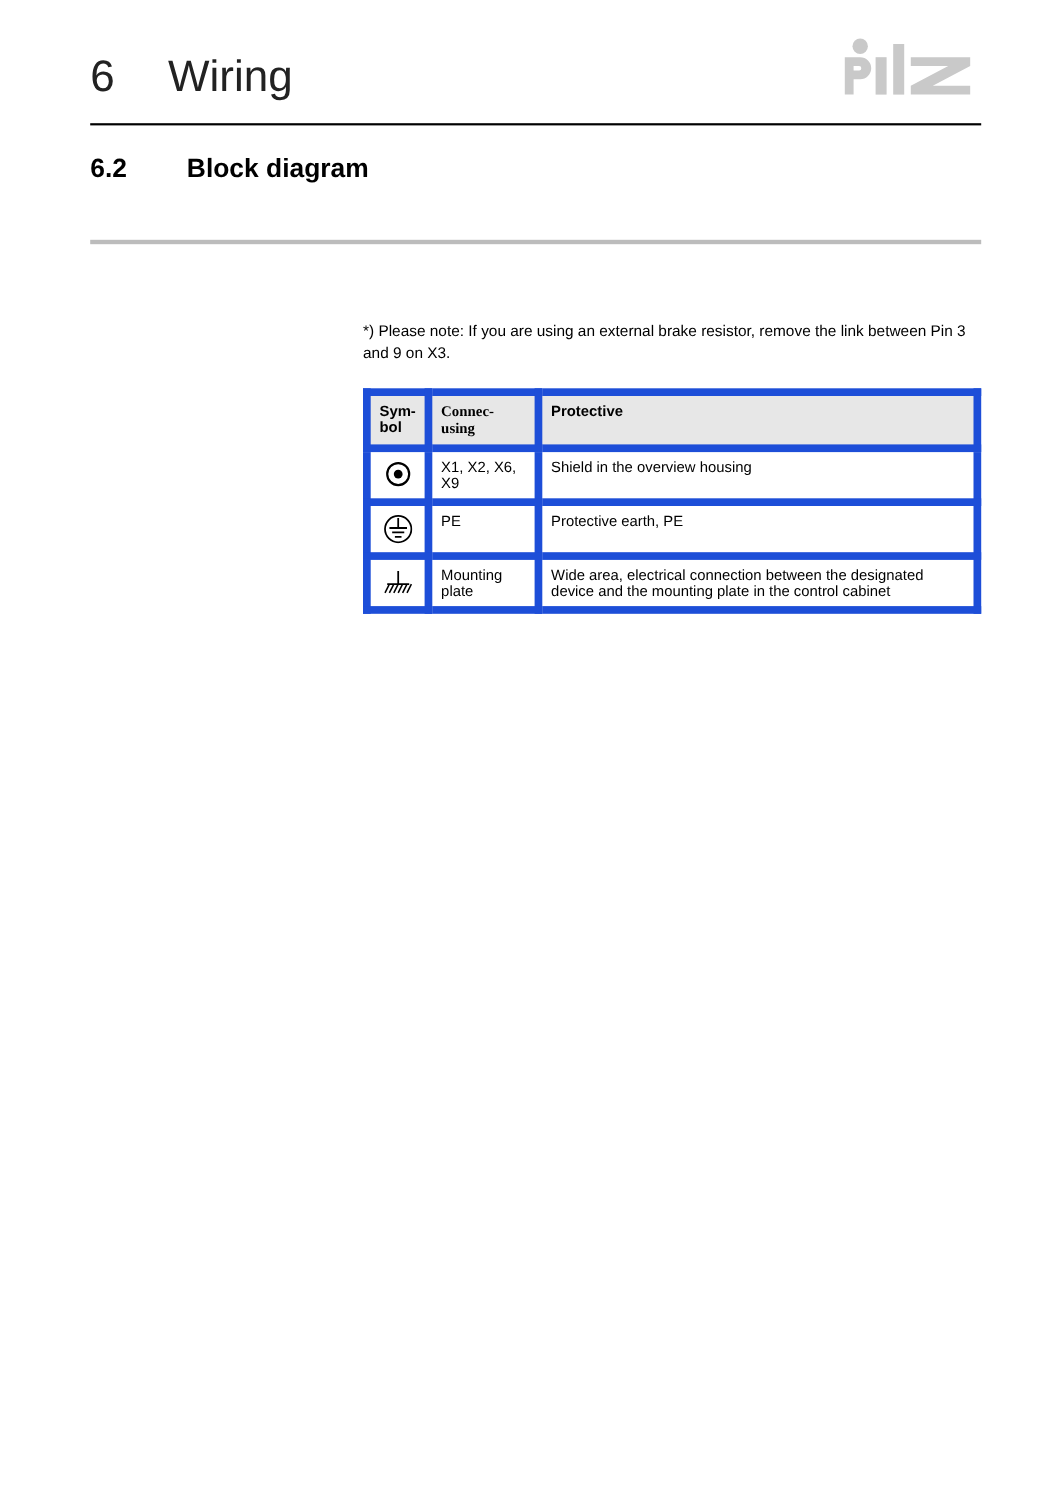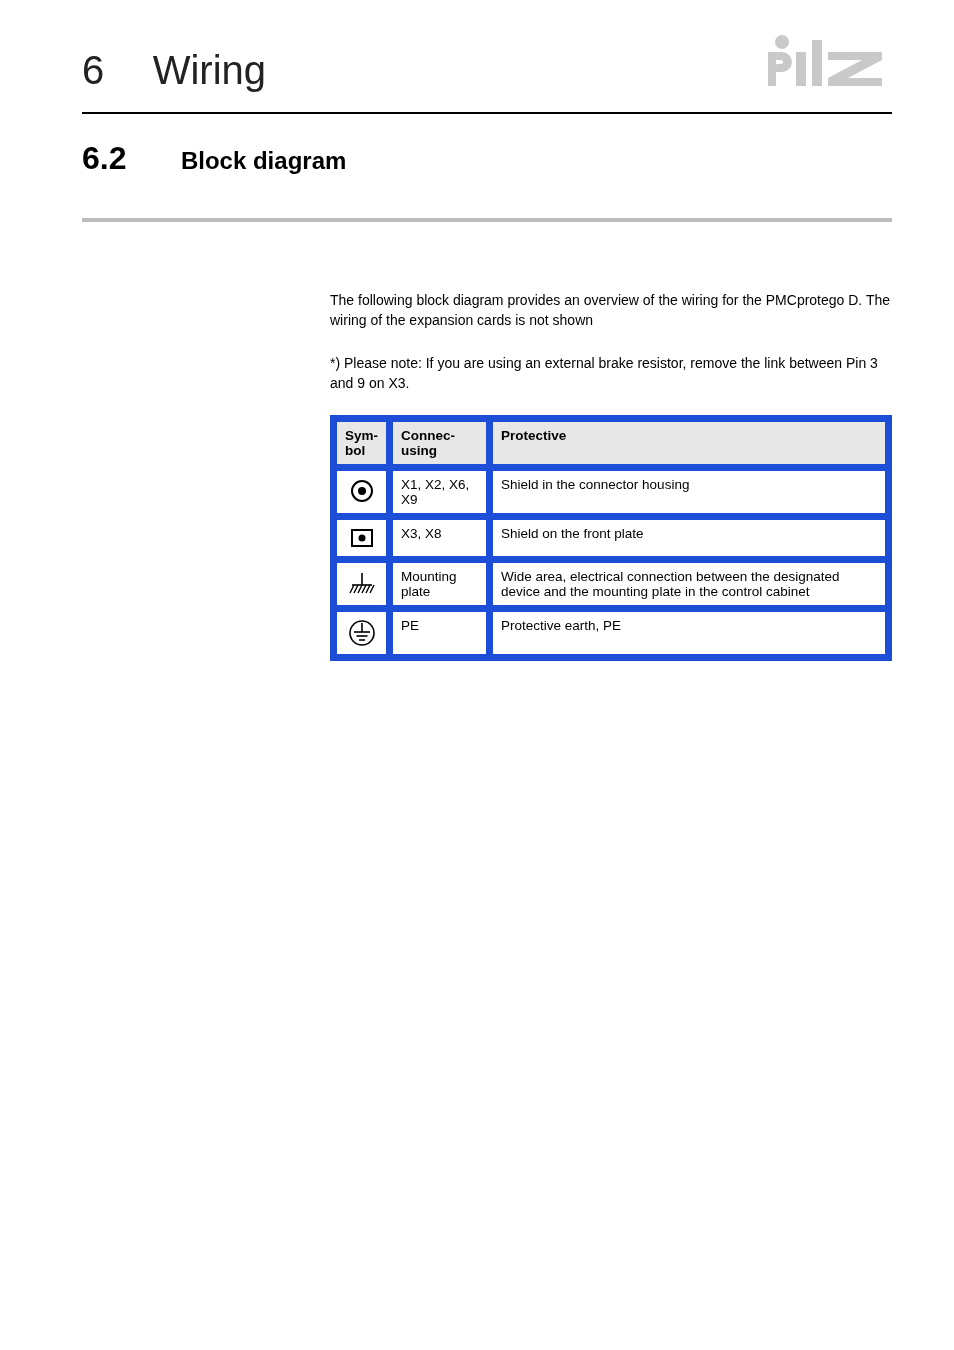--- a/index.html
+++ b/index.html
@@ -8,34 +8,34 @@
 
   
   .header-row { position: absolute; top: 48px; left: 82px; right: 62px; height: 72px; }
   .chapter-num { font-size: 40px; font-weight: 300; color: #222; display: inline-block; vertical-align: baseline; }
   .chapter-title { font-size: 40px; font-weight: 300; color: #222; display: inline-block; margin-left: 44px; vertical-align: baseline; }
   .logo { position: absolute; right: 0; top: -18px; }
   .header-rule { position: absolute; left: 82px; right: 62px; top: 112px; border-top: 2px solid #000; }
 
   
   .section-row { position: absolute; top: 140px; left: 82px; right: 62px; }
-  .section-num { font-size: 32px; font-weight: 700; display: inline-block; }
+  .section-num { font-size: 24px; font-weight: 700; display: inline-block; }
   .section-title { font-size: 24px; font-weight: 700; display: inline-block; margin-left: 50px; }
   .section-rule { position: absolute; left: 82px; right: 62px; top: 218px; border-top: 4px solid #bcbcbc; }
 
   
   .body-col { position: absolute; left: 330px; right: 62px; top: 290px; }
   .para { font-size: 14px; line-height: 1.45; margin-bottom: 22px; color: #000; }
 
   
   table.sym { border-collapse: collapse; width: 100%; margin-top: 6px; }
   table.sym th, table.sym td { border: 7px solid #1d4ed8; padding: 6px 8px; font-size: 13.5px; text-align: left; vertical-align: top; }
   table.sym th { background: #e7e7e7; font-weight: 700; }
   .sym-col { width: 56px; text-align: center; vertical-align: middle; }
-  .conn-col { width: 100px; }
+  .conn-col { width: 100px; font-family: Liberation Serif, serif; }
   .sym-cell { text-align: center; vertical-align: middle; }
   .sym-cell svg { display: block; margin: 2px auto; }
 
   
   .footer { position: absolute; left: 82px; right: 62px; bottom: 34px; height: 40px; }
   .page-badge { position: absolute; left: -22px; bottom: 4px; background: #c62630; color: #fff; font-size: 12px; padding: 6px 12px 6px 16px; }
   .footer-text { position: absolute; left: 52px; bottom: 2px; font-size: 10.5px; color: #333; line-height: 1.35; }
 </style>
 </head>
 <body>
@@ -61,21 +61,20 @@
   </div>
   <div class="header-rule"></div>
 
   <div class="section-row">
     <span class="section-num">6.2</span>
     <span class="section-title">Block diagram</span>
   </div>
   <div class="section-rule"></div>
 
   <div class="body-col">
-    <p class="para">The following block diagram provides an overview of the wiring for the PMCprotego D. The wiring of the expansion cards is not shown</p>
     <p class="para">*) Please note: If you are using an external brake resistor, remove the link between Pin 3 and 9 on X3.</p>
 
     <table class="sym">
       <thead>
         <tr>
           <th class="sym-col">
             <span>Sym-</span><br>
             <span>bol</span>
           </th>
           <th class="conn-col">
@@ -87,59 +86,49 @@
       </thead>
       <tbody>
         <tr>
           <td class="sym-cell">
             <svg width="24" height="24" viewBox="0 0 24 24">
               <circle cx="12" cy="12" r="10" fill="none" stroke="#000" stroke-width="2"></circle>
               <circle cx="12" cy="12" r="4" fill="#000"></circle>
             </svg>
           </td>
           <td>X1, X2, X6, X9</td>
-          <td>Shield in the connector housing</td>
+          <td>Shield in the overview housing</td>
         </tr>
         <tr>
           <td class="sym-cell">
-            <svg width="24" height="20" viewBox="0 0 24 20">
-              <rect x="2" y="2" width="20" height="16" fill="none" stroke="#000" stroke-width="2"></rect>
-              <circle cx="12" cy="10" r="3.5" fill="#000"></circle>
+            <svg width="26" height="26" viewBox="0 0 26 26">
+              <circle cx="13" cy="13" r="12" fill="none" stroke="#000" stroke-width="1.6"></circle>
+              <line x1="13" y1="3" x2="13" y2="12" stroke="#000" stroke-width="1.6"></line>
+              <line x1="5" y1="12" x2="21" y2="12" stroke="#000" stroke-width="1.6"></line>
+              <line x1="7.5" y1="16" x2="18.5" y2="16" stroke="#000" stroke-width="1.6"></line>
+              <line x1="10" y1="20" x2="16" y2="20" stroke="#000" stroke-width="1.6"></line>
             </svg>
           </td>
-          <td>X3, X8</td>
-          <td>Shield on the front plate</td>
+          <td>PE</td>
+          <td>Protective earth, PE</td>
         </tr>
         <tr>
           <td class="sym-cell">
             <svg width="28" height="26" viewBox="0 0 28 26">
               <line x1="14" y1="2" x2="14" y2="14" stroke="#000" stroke-width="1.6"></line>
               <line x1="4" y1="14" x2="24" y2="14" stroke="#000" stroke-width="1.6"></line>
               <line x1="6" y1="14" x2="2" y2="22" stroke="#000" stroke-width="1.4"></line>
               <line x1="10" y1="14" x2="6" y2="22" stroke="#000" stroke-width="1.4"></line>
               <line x1="14" y1="14" x2="10" y2="22" stroke="#000" stroke-width="1.4"></line>
               <line x1="18" y1="14" x2="14" y2="22" stroke="#000" stroke-width="1.4"></line>
               <line x1="22" y1="14" x2="18" y2="22" stroke="#000" stroke-width="1.4"></line>
               <line x1="26" y1="14" x2="22" y2="22" stroke="#000" stroke-width="1.4"></line>
             </svg>
           </td>
           <td>Mounting plate</td>
           <td>Wide area, electrical connection between the designated device and the mounting plate in the control cabinet</td>
         </tr>
-        <tr>
-          <td class="sym-cell">
-            <svg width="26" height="26" viewBox="0 0 26 26">
-              <circle cx="13" cy="13" r="12" fill="none" stroke="#000" stroke-width="1.6"></circle>
-              <line x1="13" y1="3" x2="13" y2="12" stroke="#000" stroke-width="1.6"></line>
-              <line x1="5" y1="12" x2="21" y2="12" stroke="#000" stroke-width="1.6"></line>
-              <line x1="7.5" y1="16" x2="18.5" y2="16" stroke="#000" stroke-width="1.6"></line>
-              <line x1="10" y1="20" x2="16" y2="20" stroke="#000" stroke-width="1.6"></line>
-            </svg>
-          </td>
-          <td>PE</td>
-          <td>Protective earth, PE</td>
-        </tr>
       </tbody>
     </table>
   </div>
 
 
 </div>
 
 </body></html>

